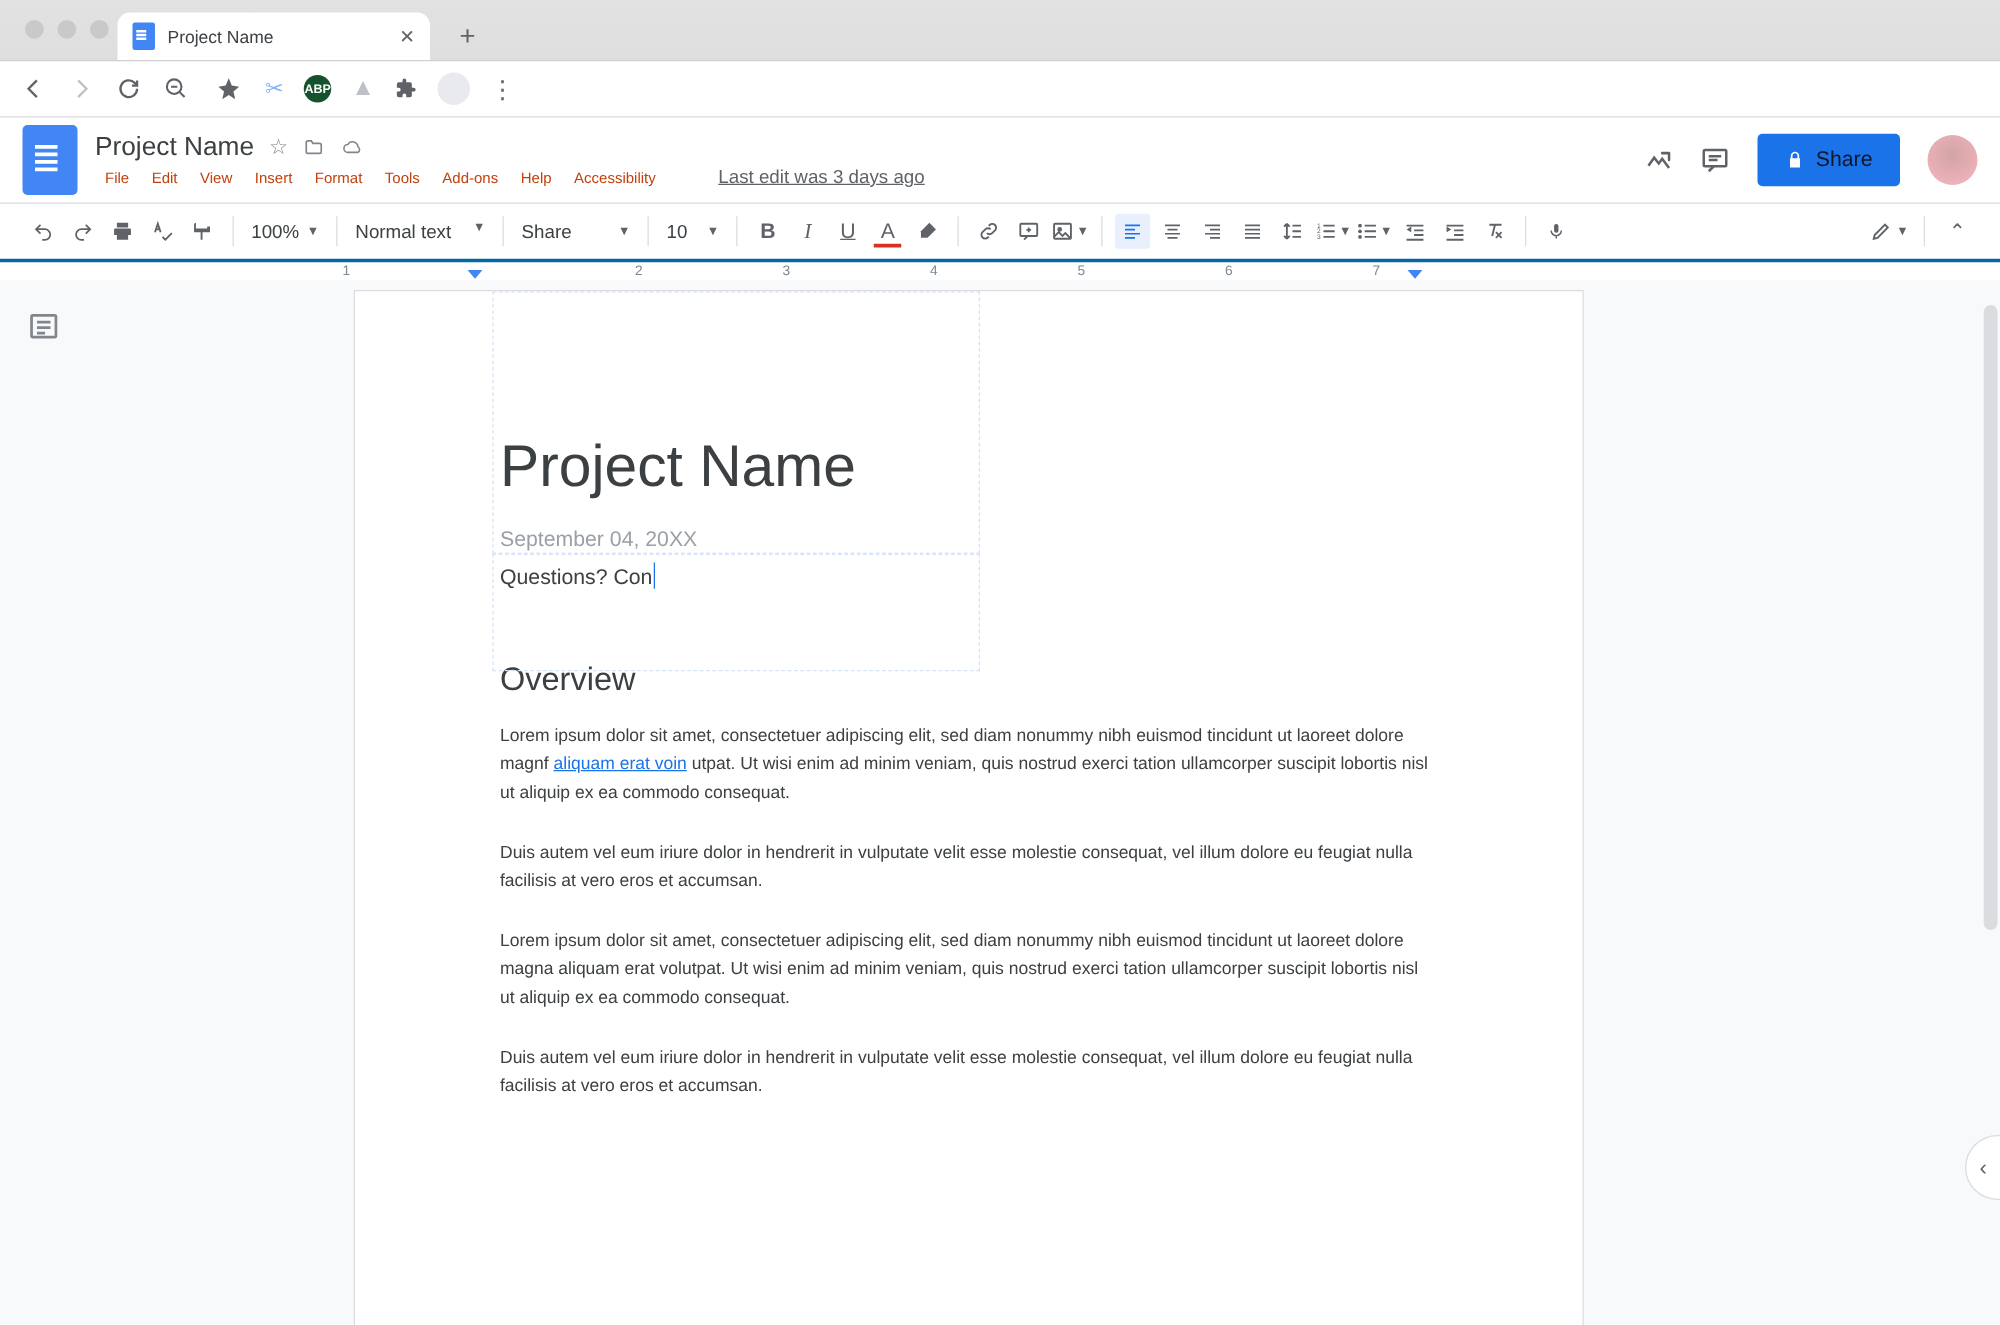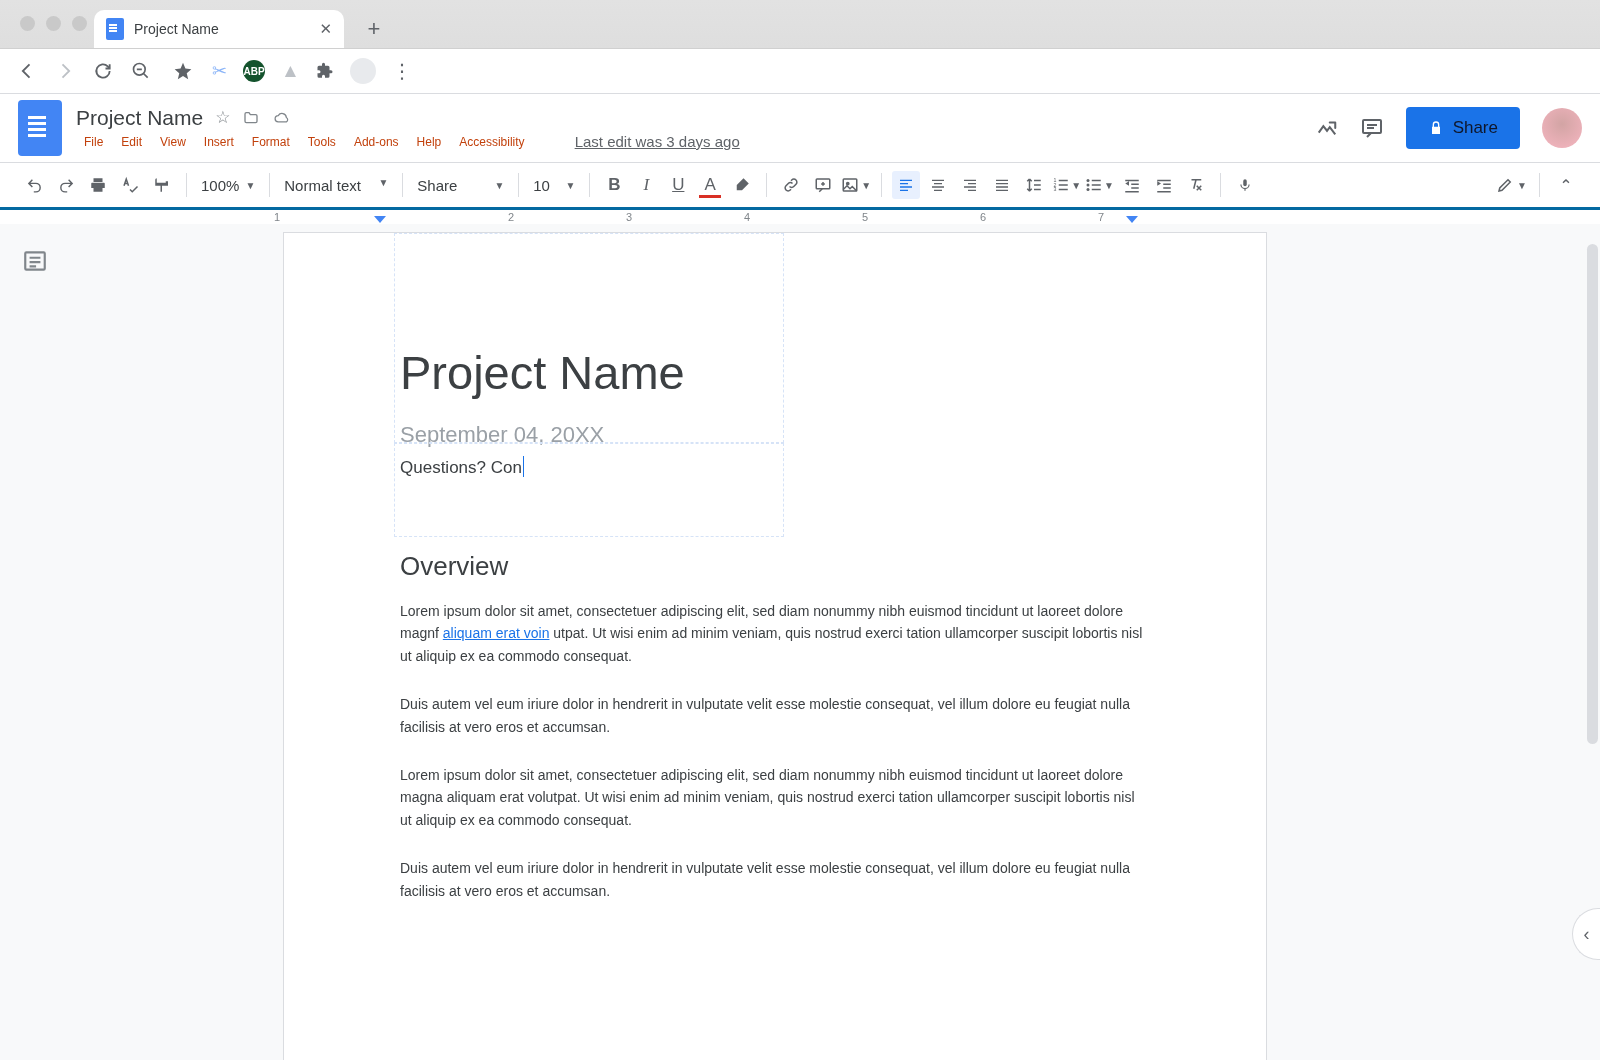--- a/index.html
+++ b/index.html
@@ -70,24 +70,24 @@
 .ruler .marks{position:absolute;left:256px;right:430px;top:0;height:100%}
 .ruler .num{position:absolute;top:1px}
 .ruler .ind{position:absolute;top:6px;width:0;height:0;border-left:6px solid transparent;border-right:6px solid transparent;border-top:7px solid #4285f4}
 
 
 .canvas-wrap{position:absolute;top:224px;left:0;right:0;bottom:0;background:#f8f9fa;overflow:hidden}
 .outline-tog{position:absolute;left:22px;top:24px;width:26px;height:26px;color:#80868b}
 .outline-tog svg{width:100%;height:100%}
 .page{position:absolute;left:283px;top:8px;width:984px;min-height:1200px;background:#fff;border:1px solid #dadce0;padding:112px 116px 60px 116px}
 .page h1{font-family:"Google Sans",Arial,sans-serif;font-size:47px;font-weight:400;color:#3c4043;margin-bottom:22px}
-.doc-date{font-size:22px;color:#9aa0a6;font-weight:500;margin-bottom:8px}
+.doc-date{font-size:17px;color:#9aa0a6;font-weight:500;margin-bottom:8px}
 .qline{font-size:17px;color:#3c4043;margin-bottom:50px;position:relative;display:inline-block}
 .cursor{display:inline-block;width:1px;height:21px;background:#1a73e8;vertical-align:text-bottom;margin-left:1px}
-.page h2{font-family:"Google Sans",Arial,sans-serif;font-size:26px;font-weight:400;color:#3c4043;margin-bottom:18px;margin-top:23px}
+.page h2{font-family:"Google Sans",Arial,sans-serif;font-size:26px;font-weight:400;color:#3c4043;margin-bottom:18px;margin-top:6px}
 .para{font-size:14px;line-height:1.6;color:#3c4043;margin-bottom:26px}
 .para a{color:#1a73e8;text-decoration:underline}
 .doc-dash{position:absolute;border:1px dashed #d6e3f7;pointer-events:none}
 
 .side-chev{position:absolute;right:0;bottom:100px;width:28px;height:52px;background:#fff;border:1px solid #dadce0;border-right:none;border-radius:26px 0 0 26px;display:flex;align-items:center;justify-content:center;color:#5f6368;font-size:18px}
 .scrollbar-v{position:absolute;right:2px;top:244px;width:11px;height:500px;background:#dadce0;border-radius:6px}
 
 svg{display:block}
 </style>
 </head>

